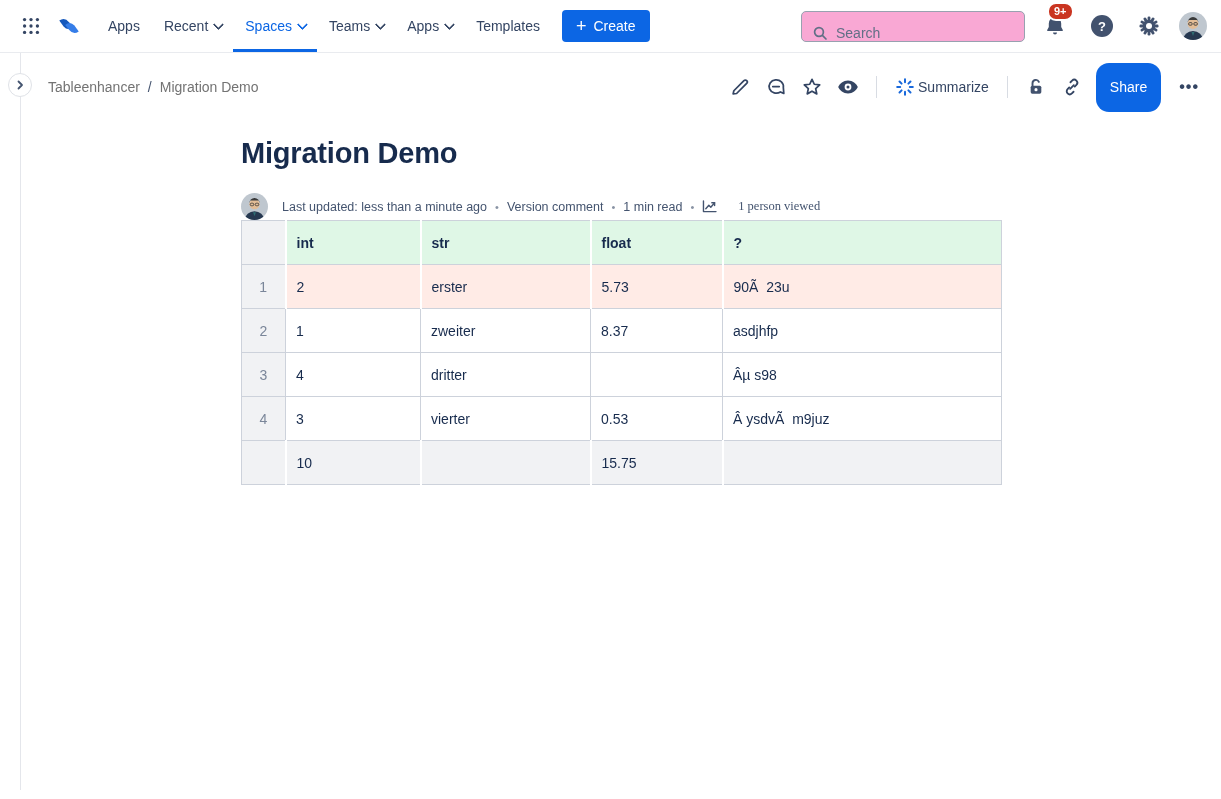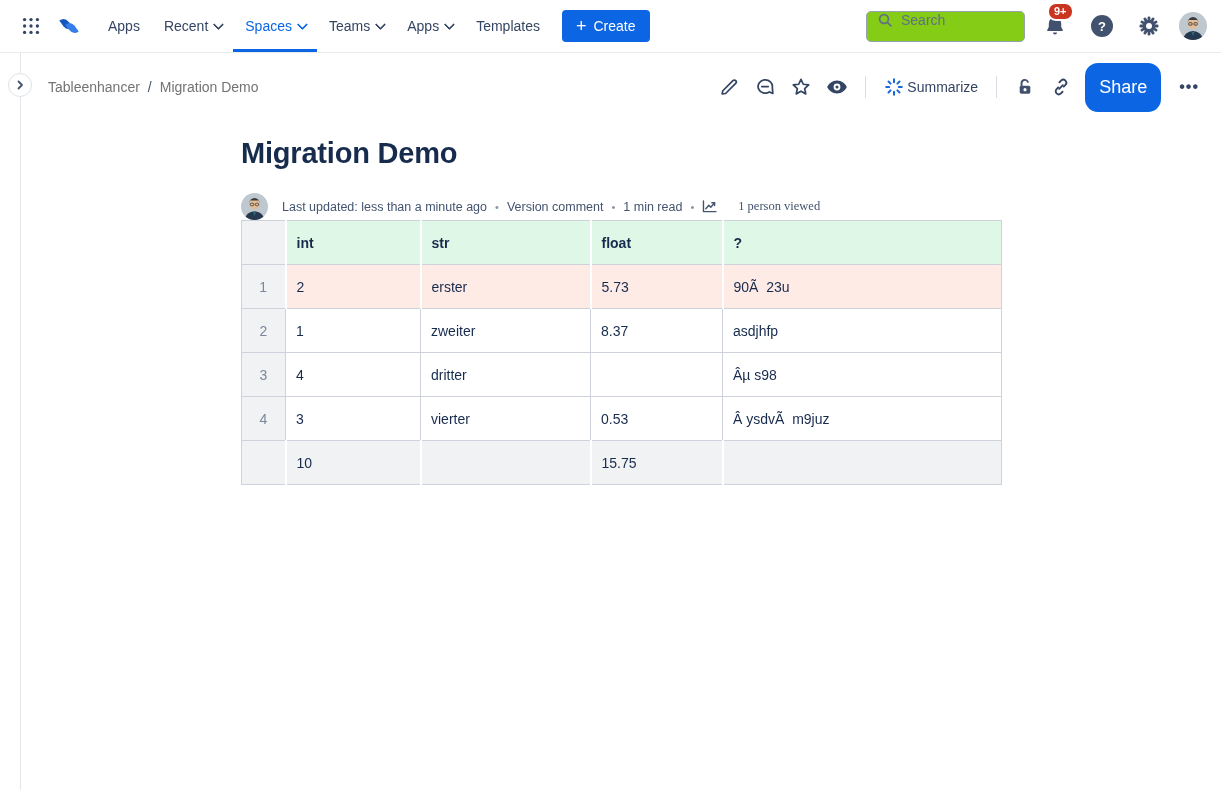--- a/index.html
+++ b/index.html
@@ -18,22 +18,22 @@
               font-size:14px; font-weight:500; color:#344563; background:none; border:none;
               cursor:pointer; }
   .nav-item.active { color:#0C66E4; box-shadow:inset 0 -3px 0 0 #0C66E4; }
   .chev { width:8px; height:8px; border-right:2px solid currentColor; border-bottom:2px solid currentColor;
           transform:rotate(45deg) translateY(-2px); border-radius:1px; }
   .create-btn { display:flex; align-items:center; gap:7px; margin-left:10px; height:32px;
                 padding:0 14px; background:#0C66E4; color:#fff; font-size:14px; font-weight:500;
                 border:none; border-radius:4px; cursor:pointer; }
   .create-plus { font-size:18px; line-height:1; font-weight:400; }
   .topnav-right { margin-left:auto; display:flex; align-items:center; gap:14px; }
-  .search-box { display:flex; align-items:flex-start; gap:8px; width:159px; height:31px;
-                border:1px solid #98A1B0; border-radius:5px; padding:0 10px; background:#84cc16; }
+  .search-box { display:flex; align-items:flex-end; gap:8px; width:224px; height:31px;
+                border:1px solid #98A1B0; border-radius:5px; padding:0 10px; background:#f9a8d4; }
   .search-box input { border:none; outline:none; font-size:14px; color:#44546F; width:130px;
                       font-family:"Liberation Sans", sans-serif; background:transparent; }
   .search-box input::placeholder { color:#626F86; }
   .bell-wrap { position:relative; }
   .badge { position:absolute; top:-8px; left:8px; background:#CA3521; color:#fff; font-size:11px;
            font-weight:700; padding:2px 5px; border-radius:9px; border:2px solid #fff; line-height:1; }
   .avatar-btn { border:none; background:none; padding:0; cursor:pointer; border-radius:50%; }
 
   
   .rail { position:absolute; left:20px; top:53px; width:1px; height:737px; background:#E4E6EB; }
@@ -43,21 +43,21 @@
   .crumb-row { position:relative; display:flex; align-items:center; height:34px; margin:17px 14px 0 48px; }
   .breadcrumb { display:flex; align-items:center; gap:8px; font-size:14px; color:#44546F; }
   .breadcrumb a { color:#737373; text-decoration:none; cursor:pointer; }
   .actions { margin-left:auto; display:flex; align-items:center; gap:4px; }
   .action-icon { width:32px; height:32px; display:flex; align-items:center; justify-content:center;
                  border:none; background:none; cursor:pointer; border-radius:4px; }
   .vdiv { width:1px; height:22px; background:#D8DCE3; margin:0 8px; }
   .summarize-btn { display:flex; align-items:center; gap:3px; border:none; background:none;
                    cursor:pointer; font-size:14px; font-weight:500; color:#344563; padding:6px 6px; }
   .share-btn { height:49px; padding:0 14px; margin:0 6px 0 4px; background:#0C66E4; color:#fff;
-               font-size:18px; font-weight:500; border:none; border-radius:13px; cursor:pointer; }
+               font-size:14px; font-weight:500; border:none; border-radius:13px; cursor:pointer; }
   .more-btn { font-size:16px; font-weight:700; color:#344563; letter-spacing:1px; border:none;
               background:none; cursor:pointer; padding:4px 8px; }
 
   
   .content { margin-left:241px; width:760px; }
   .page-title { margin-top:33px; font-size:29px; font-weight:600; color:#172B4D; letter-spacing:-0.2px; }
   .byline { display:flex; gap:14px; margin-top:23px; }
   .byline-avatar { flex:0 0 auto; }
   .byline-text { font-size:14px; color:#44546F; }
   .byline-line1 { display:flex; align-items:center; gap:8px; }

